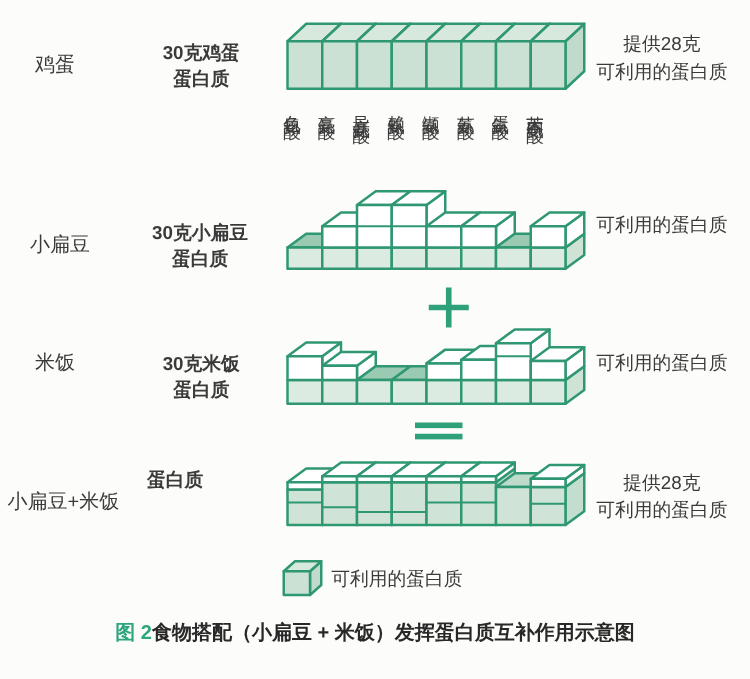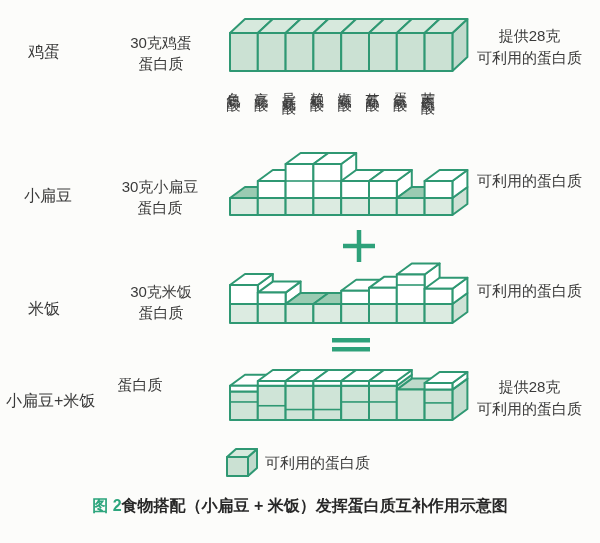--- a/index.html
+++ b/index.html
@@ -3,21 +3,21 @@
 <meta charset="utf-8">
 <style>
   html,body{margin:0;padding:0;background:#fff;}
   .stage{
     position:relative;width:600px;height:543px;overflow:hidden;
     background:#fcfcfa;color:#3a3a3a;
     font-family:"Liberation Sans","DejaVu Sans",sans-serif;
   }
   .abs{position:absolute;}
   .food-label{font-size:16px;white-space:nowrap;text-align:center;}
-  .mid{text-align:center;font-size:15px;line-height:21px;}
+  .mid{text-align:center;font-size:15px;line-height:21px;font-weight:bold;}
   .mid div{white-space:nowrap;}
   .result{font-size:15px;line-height:21.5px;text-align:center;}
   .result div{white-space:nowrap;}
   .amino-wrap{width:252px;height:82px;}
   .amino-wrap span{
     position:absolute;top:0;width:20px;text-align:center;
     writing-mode:vertical-rl;text-orientation:upright;
     font-size:14px;letter-spacing:3px;line-height:20px;color:#3a3a3a;
   }
   .legend-label{font-size:15px;}
@@ -127,21 +127,21 @@
     </svg>
   <div class="abs result" style="left:477px;top:170px">
     <div>可利用的蛋白质</div>
   </div>
 
   <svg class="abs" style="left:340px;top:227px" width="38" height="38" aria-label="+">
     <line x1="3" y1="19" x2="35" y2="19" stroke="#2ea17a" stroke-width="4.5"></line>
     <line x1="19" y1="3" x2="19" y2="35" stroke="#2ea17a" stroke-width="4.5"></line>
   </svg>
 
-  <div class="abs food-label" style="left:28px;top:299px">米饭</div>
+  <div class="abs food-label" style="left:28px;top:280px">米饭</div>
   <div class="abs mid" style="left:105px;top:281px;width:112px">
     <div>30克米饭</div>
     <div>蛋白质</div>
   </div>
   <svg class="abs" style="left:224px;top:245px" width="248" height="92">
       <polygon points="33.8,78 48.8,67 48.8,48 33.8,59" fill="#cfe2d6" stroke="#2f9873" stroke-width="2" stroke-linejoin="round"></polygon>
       <polygon points="33.8,59 48.8,48 48.8,29 33.8,40" fill="#ffffff" stroke="#2f9873" stroke-width="2" stroke-linejoin="round"></polygon>
       <polygon points="6,40 21,29 48.8,29 33.8,40" fill="#ffffff" stroke="#2f9873" stroke-width="2" stroke-linejoin="round"></polygon>
       <polygon points="6,78 6,59 33.8,59 33.8,78" fill="#dcebe1" stroke="#2f9873" stroke-width="2" stroke-linejoin="round"></polygon>
       <polygon points="6,59 6,40 33.8,40 33.8,59" fill="#ffffff" stroke="#2f9873" stroke-width="2" stroke-linejoin="round"></polygon>

